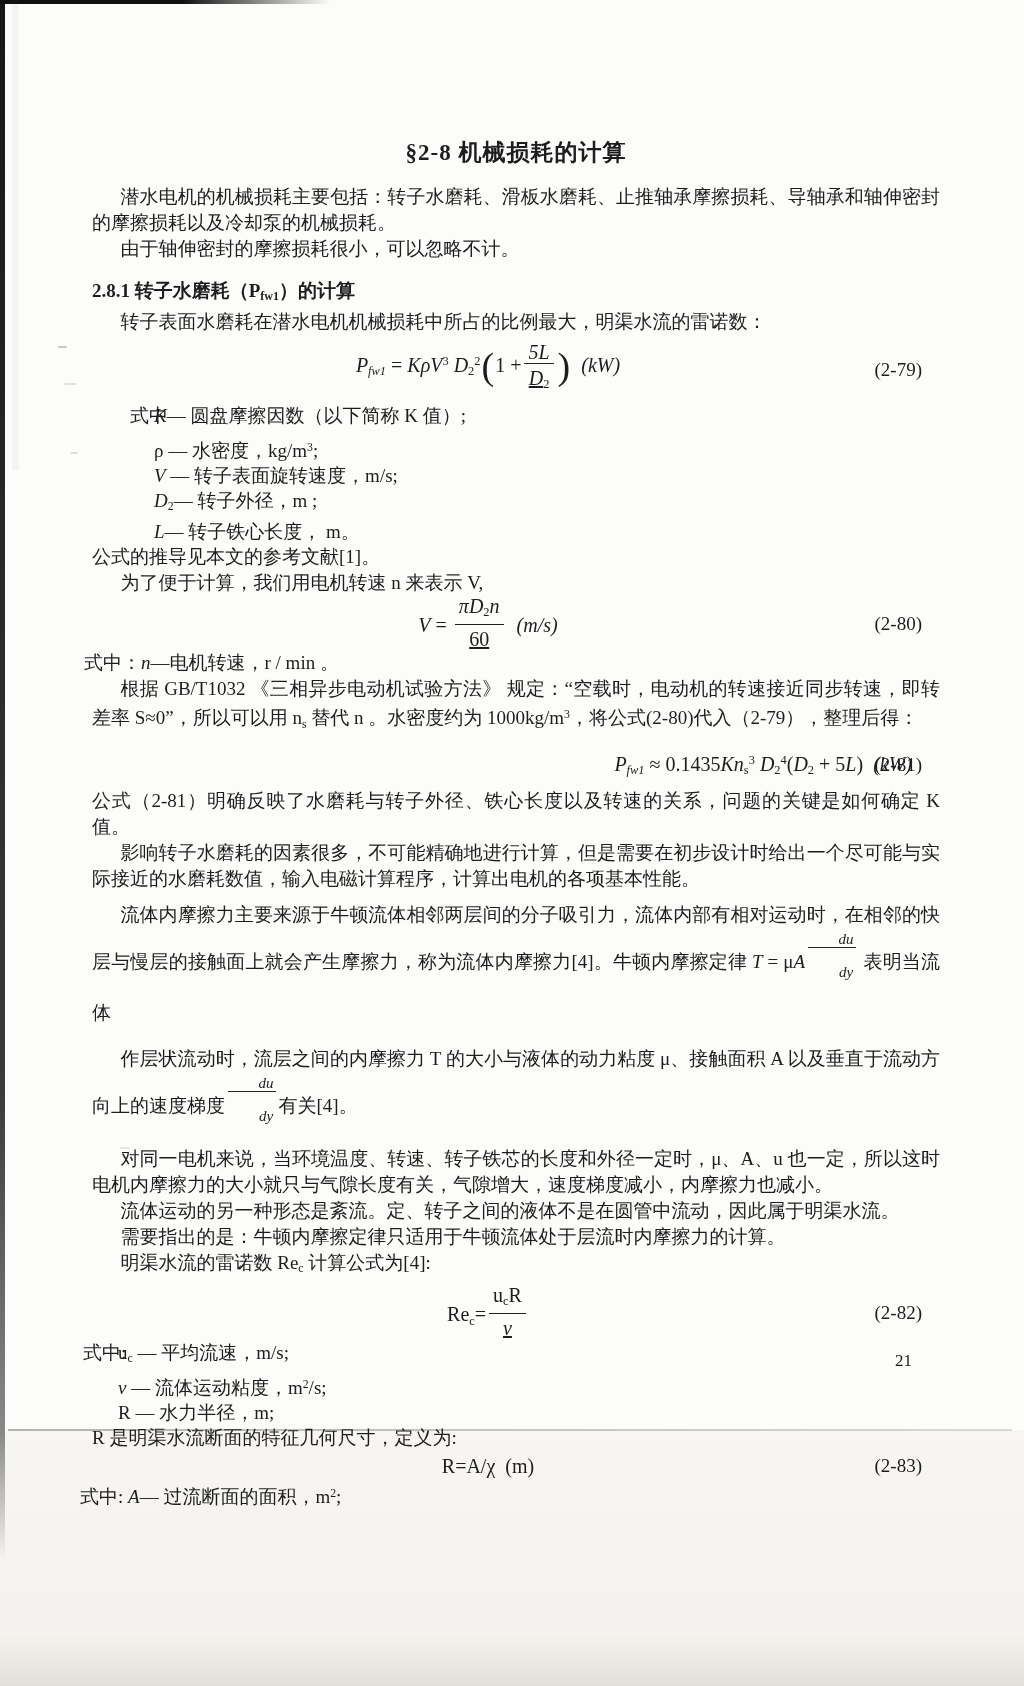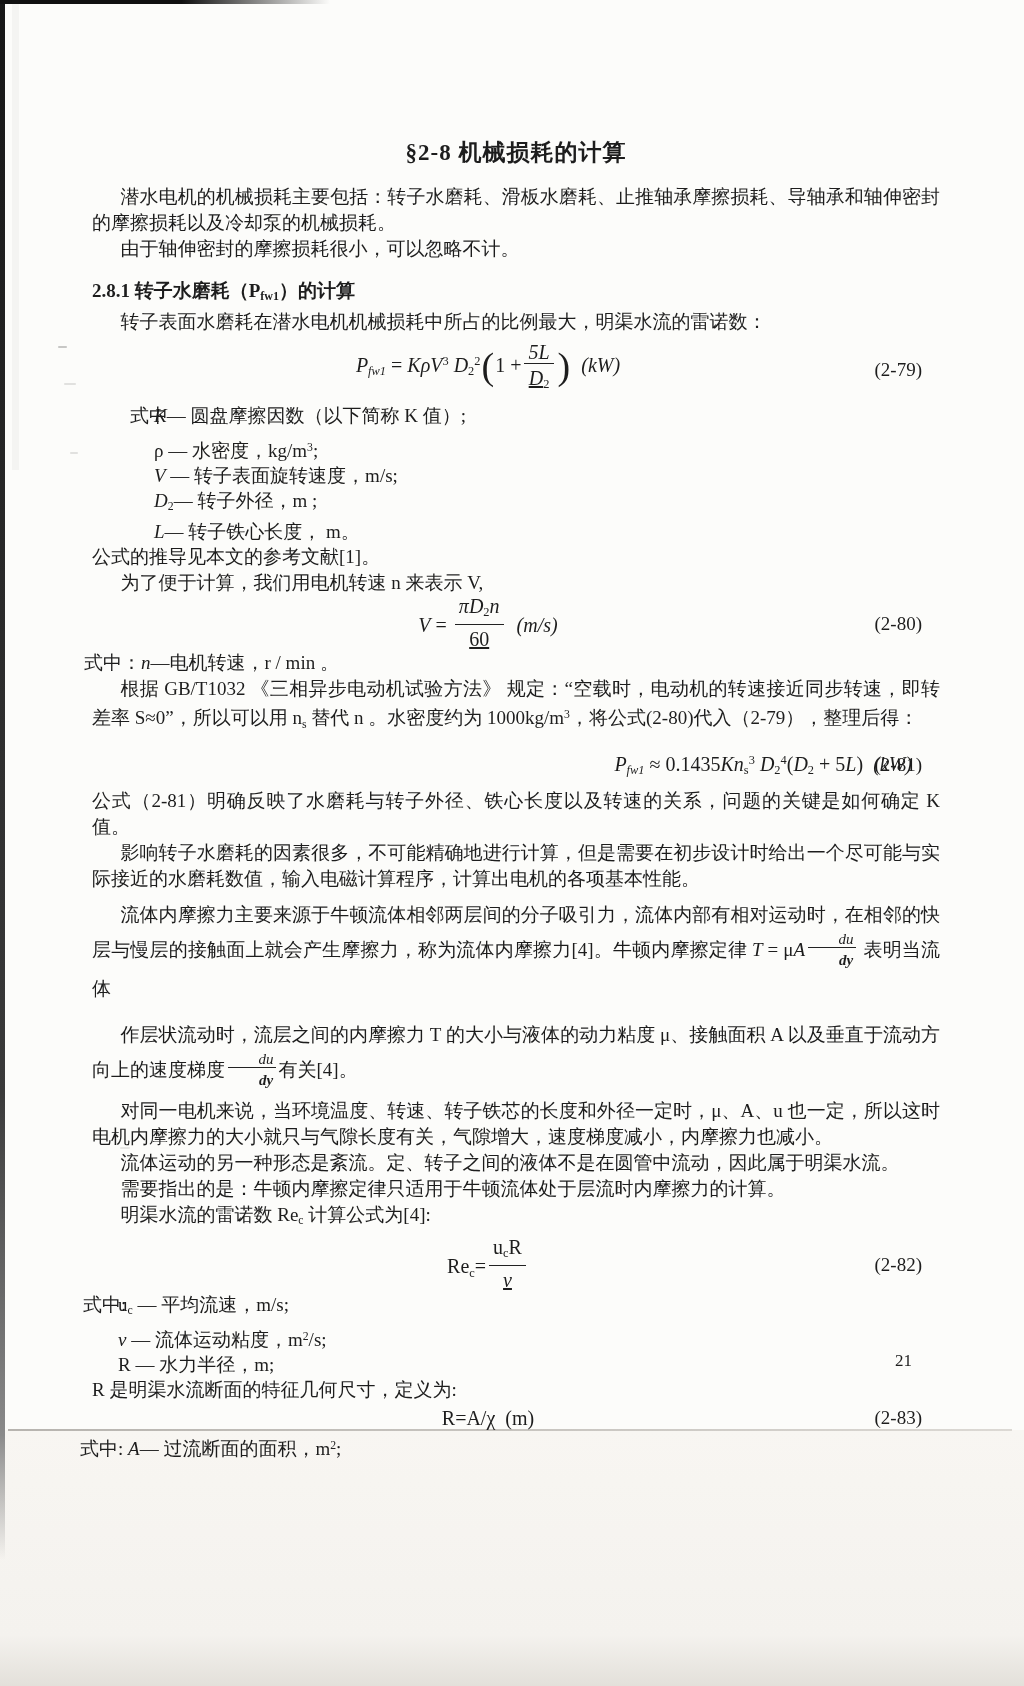--- a/index.html
+++ b/index.html
@@ -41,21 +41,21 @@
 
   .frow{position:relative;text-align:center;}
   .ftag{position:absolute;right:18px;top:50%;transform:translateY(-50%);font-size:19px;font-style:normal;}
   .feq{display:inline-block;font-size:20px;}
   .bp{font-size:38px;font-weight:400;vertical-align:-7px;line-height:0;padding:0 1px;}
   .fr{display:inline-block;vertical-align:-13px;text-align:center;margin:0 3px;}
   .fr .n{display:block;line-height:22px;padding:0 4px;}
   .fr .d{display:block;line-height:29px;border-top:1.6px solid #222;padding:0 4px;text-decoration:underline;}
   .ifr{display:inline-block;vertical-align:-9px;text-align:center;margin:0 3px;font-size:15px;font-style:italic;}
   .ifr .n{display:block;line-height:15px;padding:0 2px;}
-  .ifr .d{display:block;line-height:16px;border-top:1.3px solid #222;padding:4px 2px;font-weight:bold;}
+  .ifr .d{display:block;line-height:16px;border-top:1.3px solid #222;padding:16px 2px;}
 
   .f79row{margin:6px 0 4px;height:58px;display:flex;align-items:flex-start;justify-content:center;}
   .f80row{margin:2px 0 0;height:52px;display:flex;align-items:center;justify-content:center;}
   .f81row{margin:10px 0 6px;height:34px;display:flex;align-items:center;justify-content:flex-end;}
   .f82row{margin:4px 0 0;height:54px;display:flex;align-items:center;justify-content:center;}
   .f83row{margin:0;height:30px;display:flex;align-items:center;justify-content:center;}
   .f79row .feq,.f80row .feq,.f81row .feq,.f82row .feq,.f83row .feq{transform:translateX(-28px);}
 
   .def79{position:relative;padding-left:62px;line-height:25px;text-indent:0;}
   .def79 .lead{position:absolute;left:38px;}

